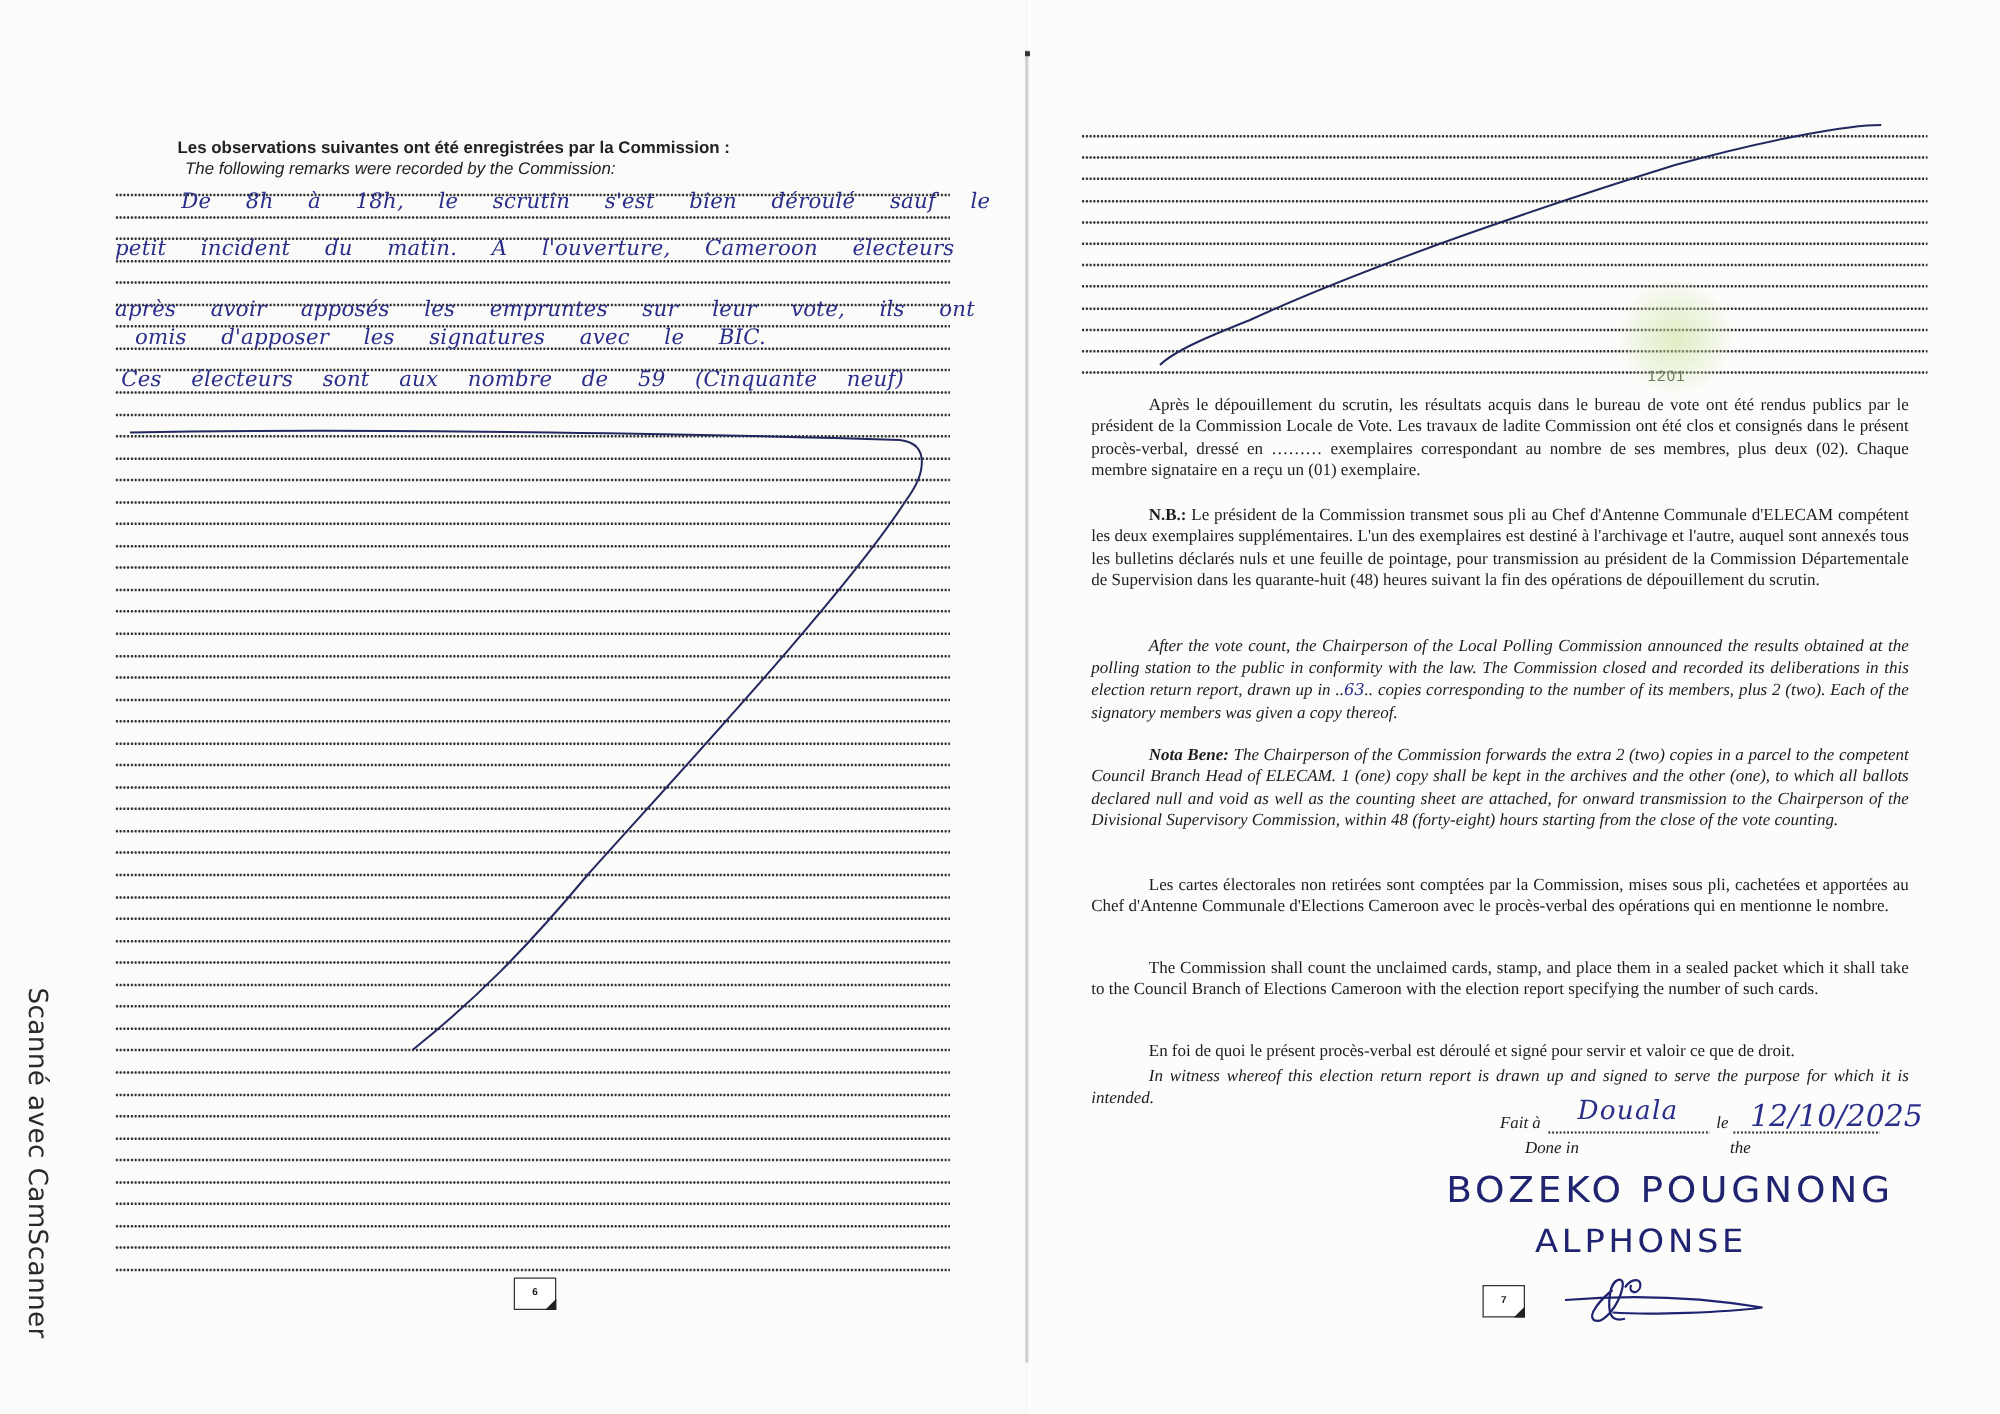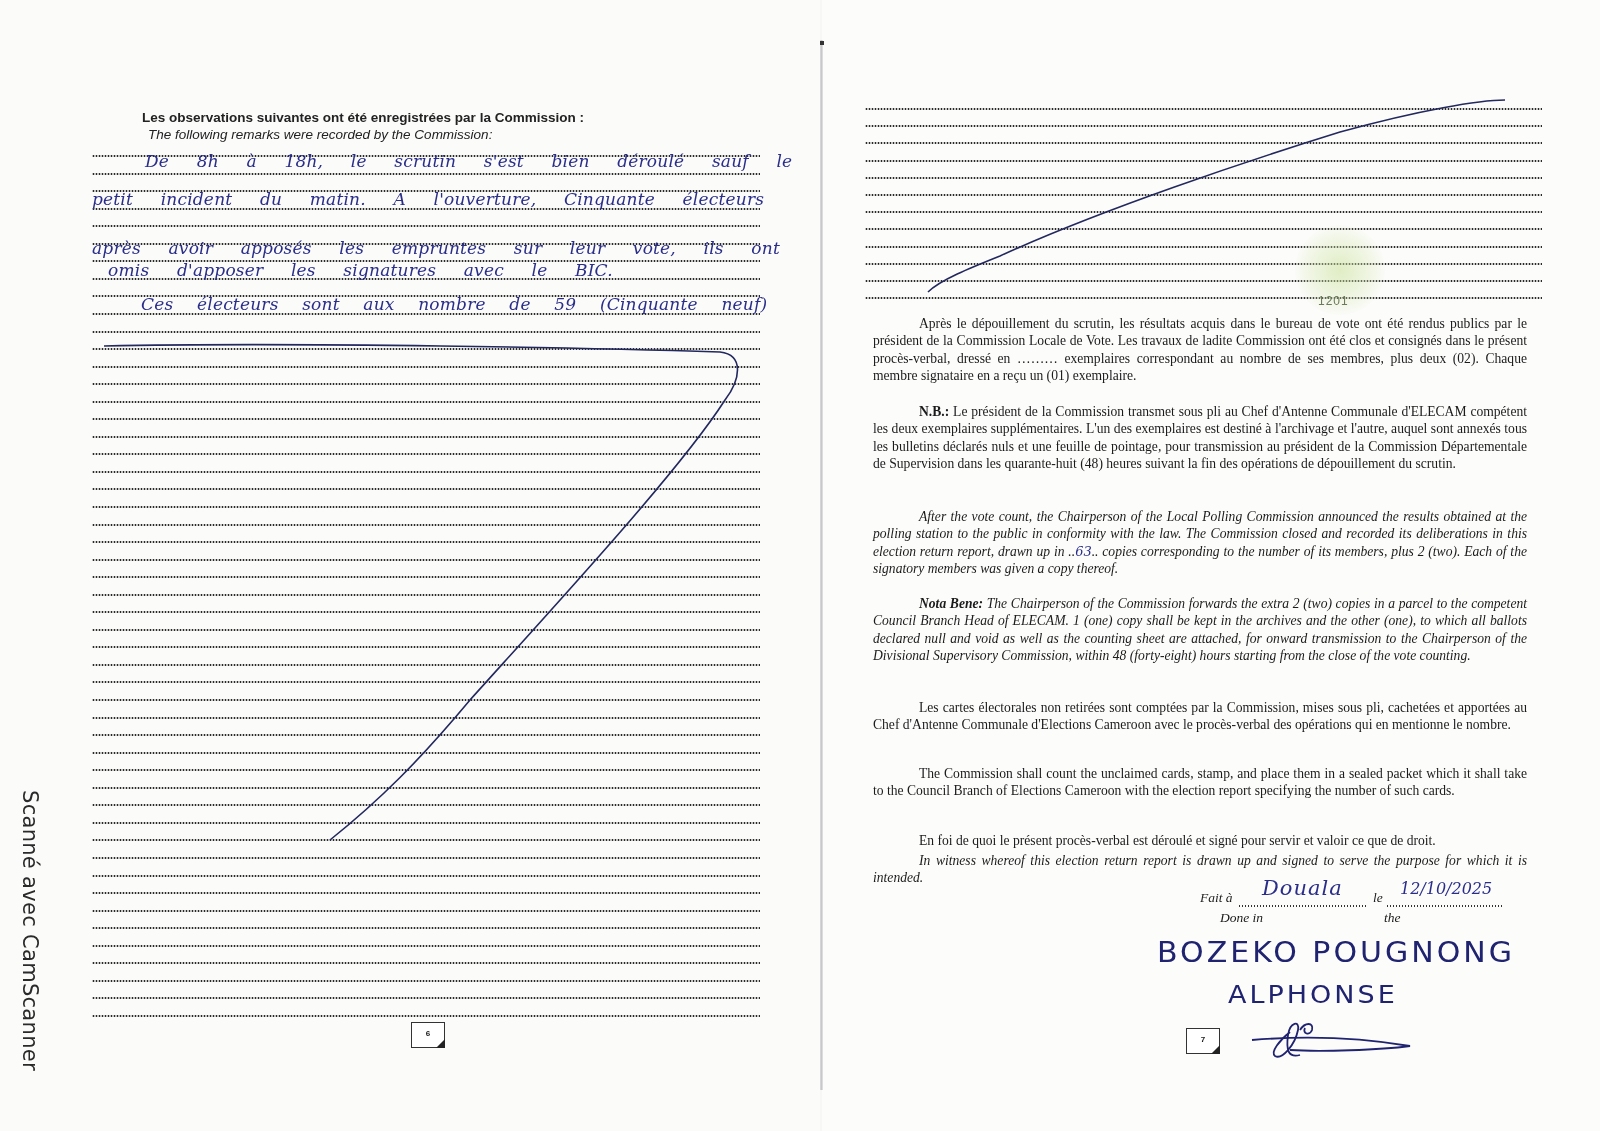--- a/index.html
+++ b/index.html
@@ -73,21 +73,21 @@
     position:absolute; left:1200px; top:890px; font-style:italic; font-size:13.5px; color:#222;
   }
   .done-in { position:absolute; left:1220px; top:910px; font-style:italic; font-size:13.5px; }
   .the { position:absolute; left:1384px; top:910px; font-style:italic; font-size:13.5px; }
   .hand-place {
     position:absolute; left:1262px; top:876px; font-family:"DejaVu Serif", serif; font-style:italic;
     font-size:21px; color:#2a2e8a; letter-spacing:1px;
   }
   .hand-date {
     position:absolute; left:1400px; top:879px; font-family:"DejaVu Serif", serif; font-style:italic;
-    font-size:16px; color:#2a2e8a;text-align:right;
+    font-size:24px; color:#2a2e8a;text-align:right;
   }
   .dots-inline {
     position:absolute; height:2px;
     background-image:radial-gradient(circle, #333 0.7px, transparent 1px);
     background-size:3px 2px; background-repeat:repeat-x;
   }
   .sig-name {
     position:absolute; font-family:"DejaVu Sans", sans-serif; color:#1f2370;
     font-size:30px; letter-spacing:3px; font-weight:normal;
     transform:scaleY(0.95);
@@ -162,24 +162,24 @@
     <div class="dotline" style="left: 92px; width: 668px; top: 910px;"></div>
     <div class="dotline" style="left: 92px; width: 668px; top: 927px;"></div>
     <div class="dotline" style="left: 92px; width: 668px; top: 945px;"></div>
     <div class="dotline" style="left: 92px; width: 668px; top: 962px;"></div>
     <div class="dotline" style="left: 92px; width: 668px; top: 980px;"></div>
     <div class="dotline" style="left: 92px; width: 668px; top: 997px;"></div>
     <div class="dotline" style="left: 92px; width: 668px; top: 1015px;"></div>
   </div>
 
 <div class="hand" style="left:145px; top:151px;">De 8h à 18h, le scrutin s'est bien déroulé sauf le</div>
-<div class="hand" style="left:92px; top:189px;">petit incident du matin. A l'ouverture, Cinquante électeurs</div>
+<div class="hand" style="left:92px; top:189px;">petit incident du matin. A l'ouverture, Cameroon électeurs</div>
 <div class="hand" style="left:92px; top:225px;margin-top:13px;">après avoir apposés les empruntes sur leur vote, ils ont</div>
 <div class="hand" style="left:108px; top:260px;">omis d'apposer les signatures avec le BIC.</div>
-<div class="hand" style="left:97px; top:294px; word-spacing:18px;margin-left:44px;">Ces électeurs sont aux nombre de 59 (Cinquante neuf)</div>
+<div class="hand" style="left:97px; top:294px; word-spacing:18px;">Ces électeurs sont aux nombre de 59 (Cinquante neuf)</div>
 
 <div class="pgnum" style="left:411px; top:1022px;">6</div>
 
 <div id="right-lines">
     <div class="dotline" style="left: 865px; width: 677px; top: 108px;"></div>
     <div class="dotline" style="left: 865px; width: 677px; top: 125px;"></div>
     <div class="dotline" style="left: 865px; width: 677px; top: 142px;"></div>
     <div class="dotline" style="left: 865px; width: 677px; top: 160px;"></div>
     <div class="dotline" style="left: 865px; width: 677px; top: 177px;"></div>
     <div class="dotline" style="left: 865px; width: 677px; top: 194px;"></div>

